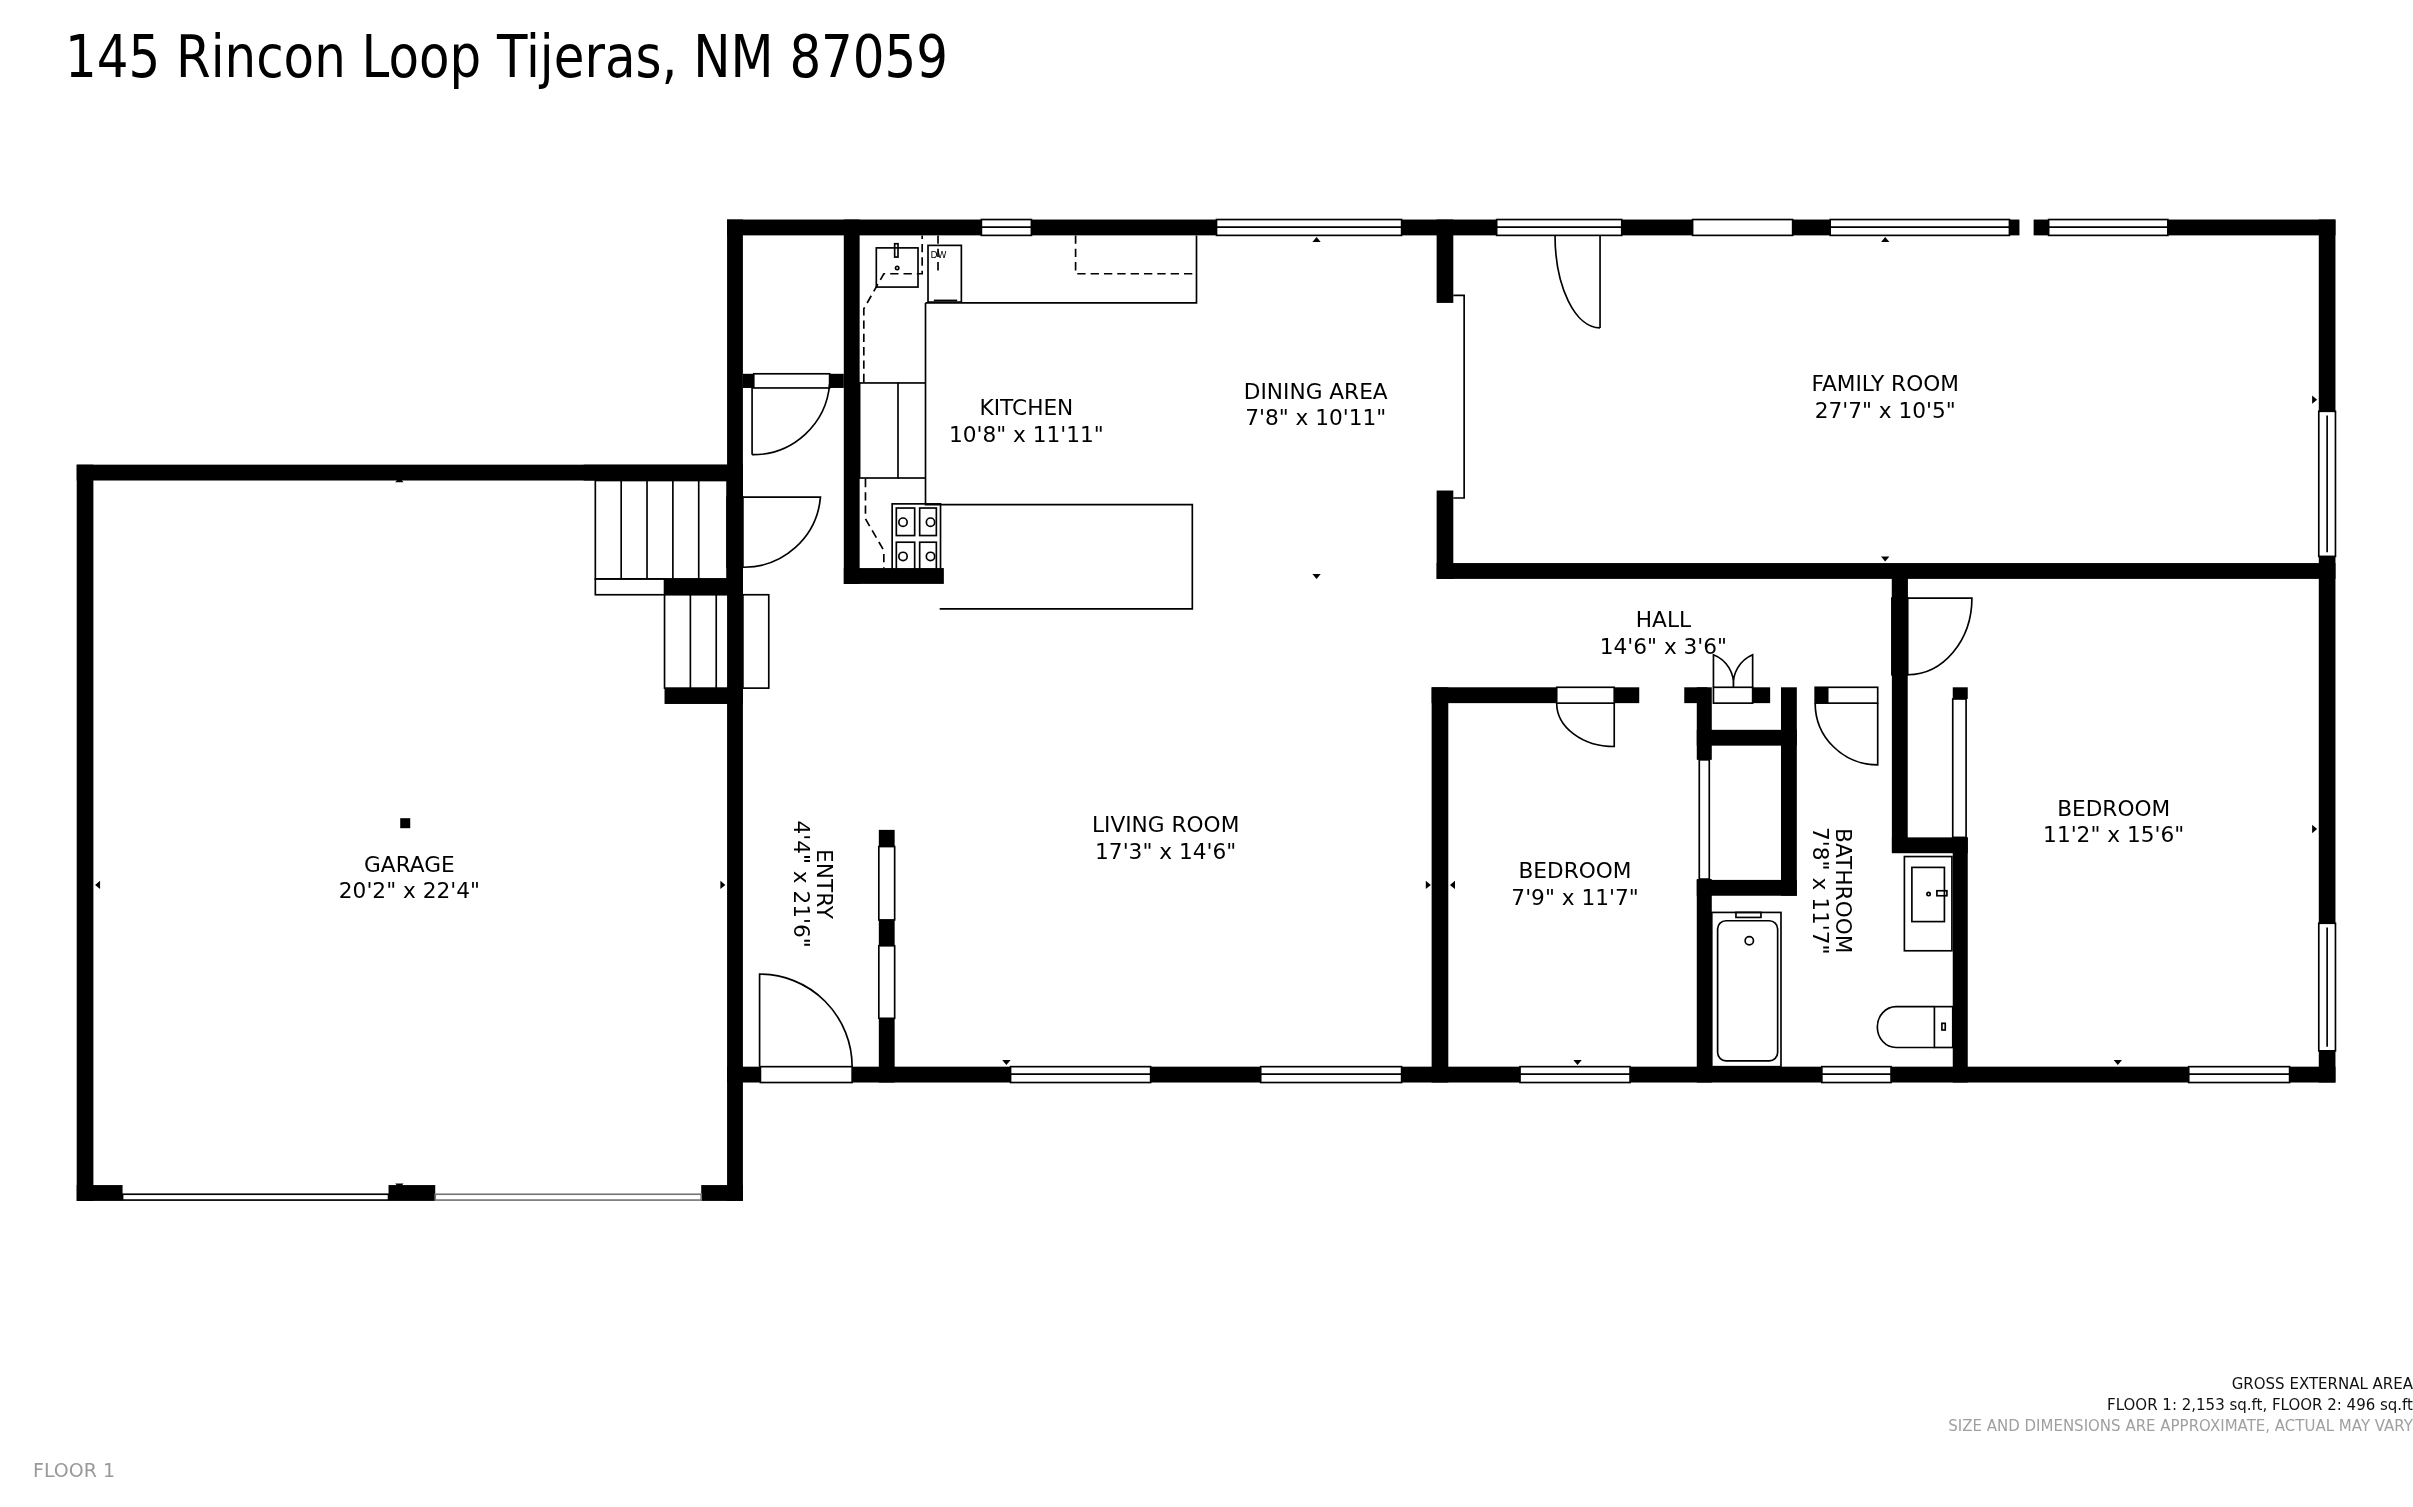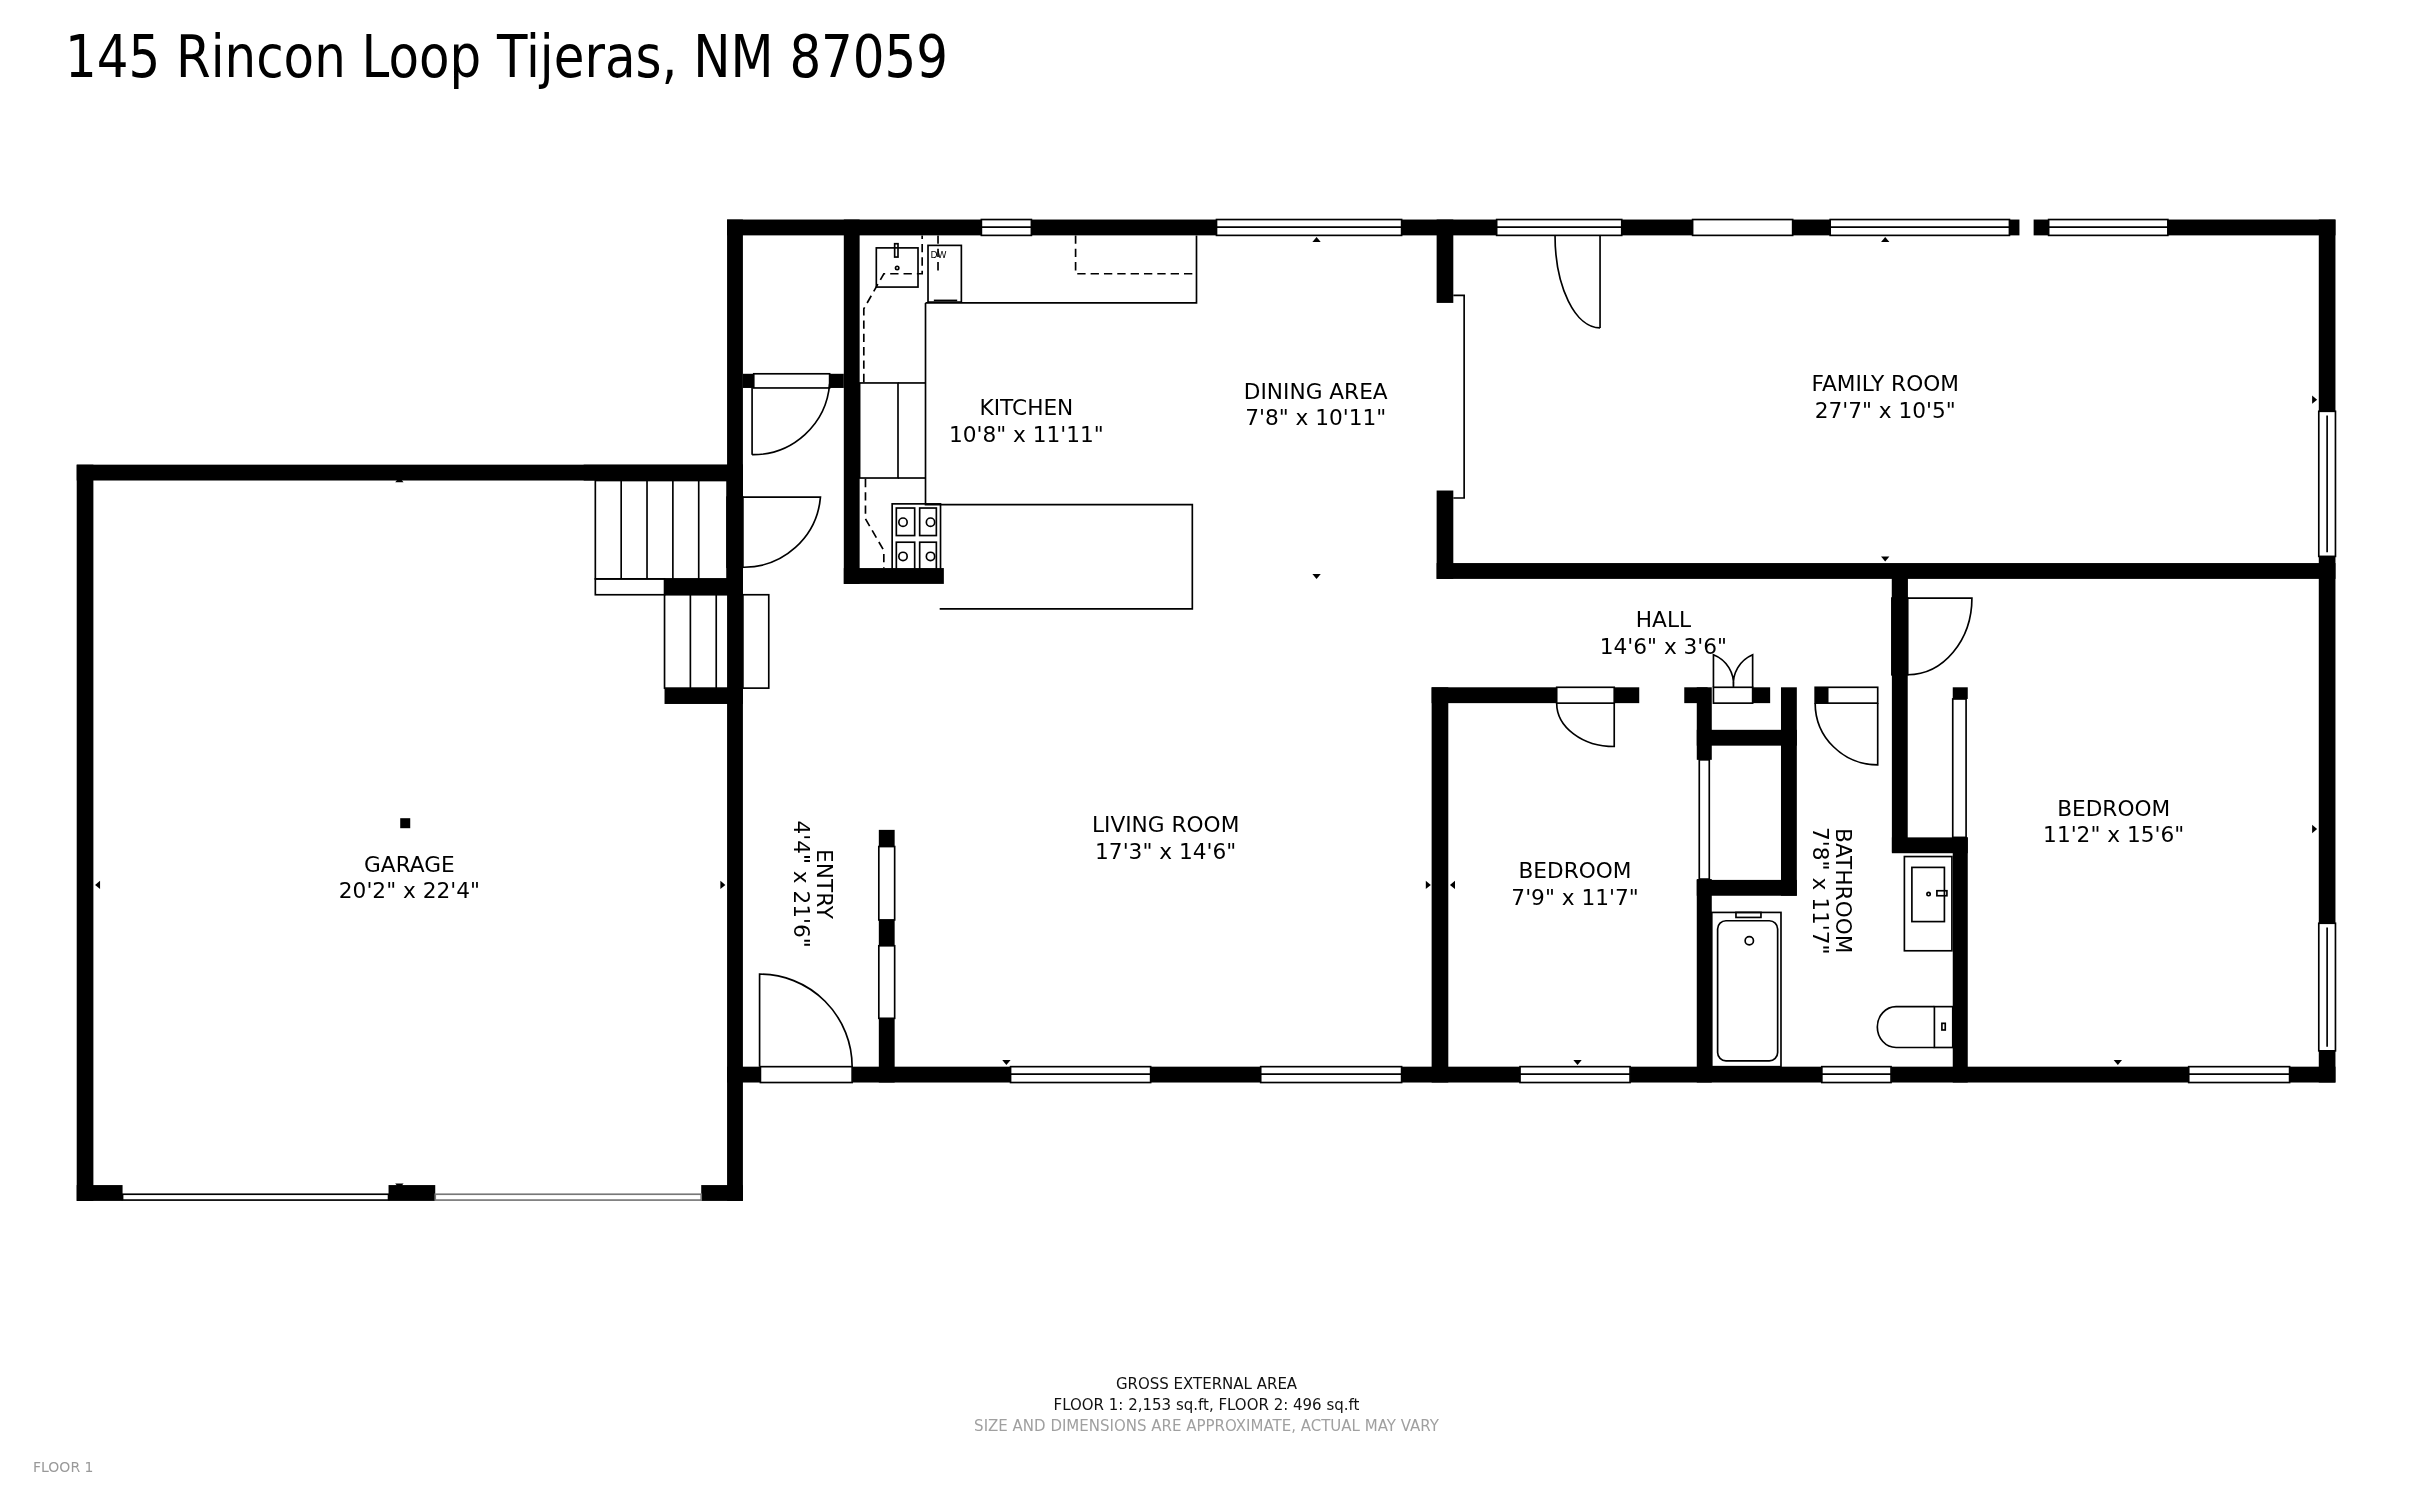--- a/index.html
+++ b/index.html
@@ -6,23 +6,23 @@
   body { width: 2413px; height: 1508px; position: relative; overflow: hidden; font-family: "DejaVu Sans", sans-serif; }
   .title { position: absolute; left: 65px; top: 23.4px; font-family: "DejaVu Sans", sans-serif; font-size: 58px; color: #000; letter-spacing: 0px; white-space: nowrap; transform: scaleX(0.86); transform-origin: left top; }
   svg.plan { position: absolute; left: 0; top: 0; }
   .wall { fill: #000; }
   .thin { fill: none; stroke: #000; stroke-width: 2; }
   .dash { fill: none; stroke: #000; stroke-width: 2; stroke-dasharray: 10 6; }
   .win { fill: #fff; stroke: #000; stroke-width: 2; }
   .rlabel { font-family: "DejaVu Sans", sans-serif; font-size: 26px; fill: #000; text-anchor: middle; }
   .marker { fill: #000; }
   .summary { position: absolute; left: 0; width: 2413px; top: 1374px; text-align: center; font-family: "DejaVu Sans", sans-serif; }
-  .summary div { font-size: 15px; line-height: 21px; color: #111; }
+  .summary div { font-size: 15px; line-height: 21px; color: #111; text-align: right; }
   .summary .note { color: #a0a0a0; }
-  .floor-label { position: absolute; left: 33px; top: 1459px; font-size: 14px; color: #999; font-family: "DejaVu Sans", sans-serif; }
+  .floor-label { position: absolute; left: 33px; top: 1459px; font-size: 19px; color: #999; font-family: "DejaVu Sans", sans-serif; }
 </style>
 </head>
 <body>
 
 <div class="title">145 Rincon Loop Tijeras, NM 87059</div>
 
 <svg class="plan" width="2413" height="1508" viewBox="0 0 2894 1808" xmlns="http://www.w3.org/2000/svg">
 
   <g>
     <rect class="wall" x="92" y="557" width="799" height="19"></rect>

